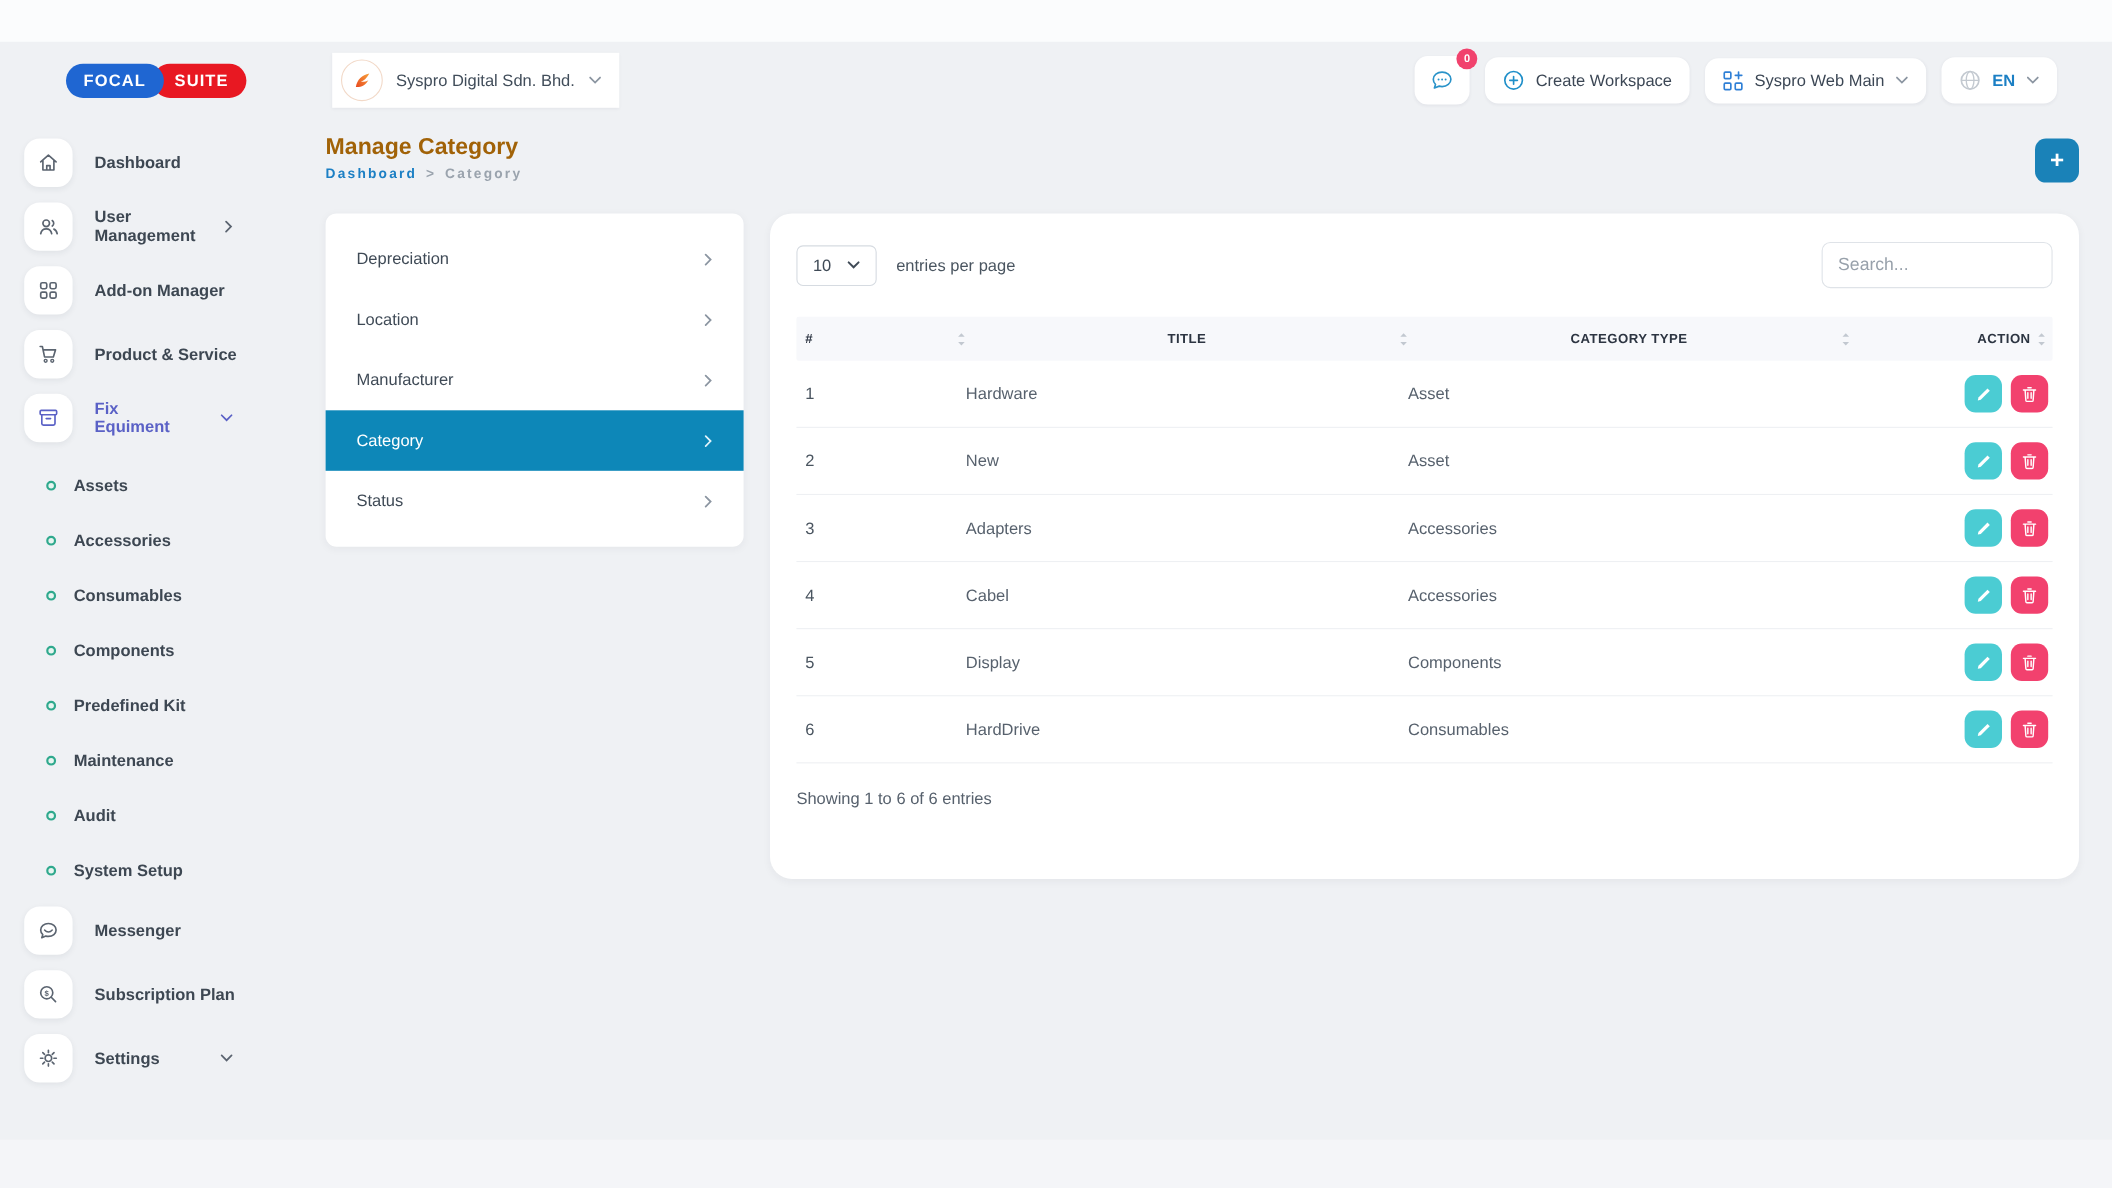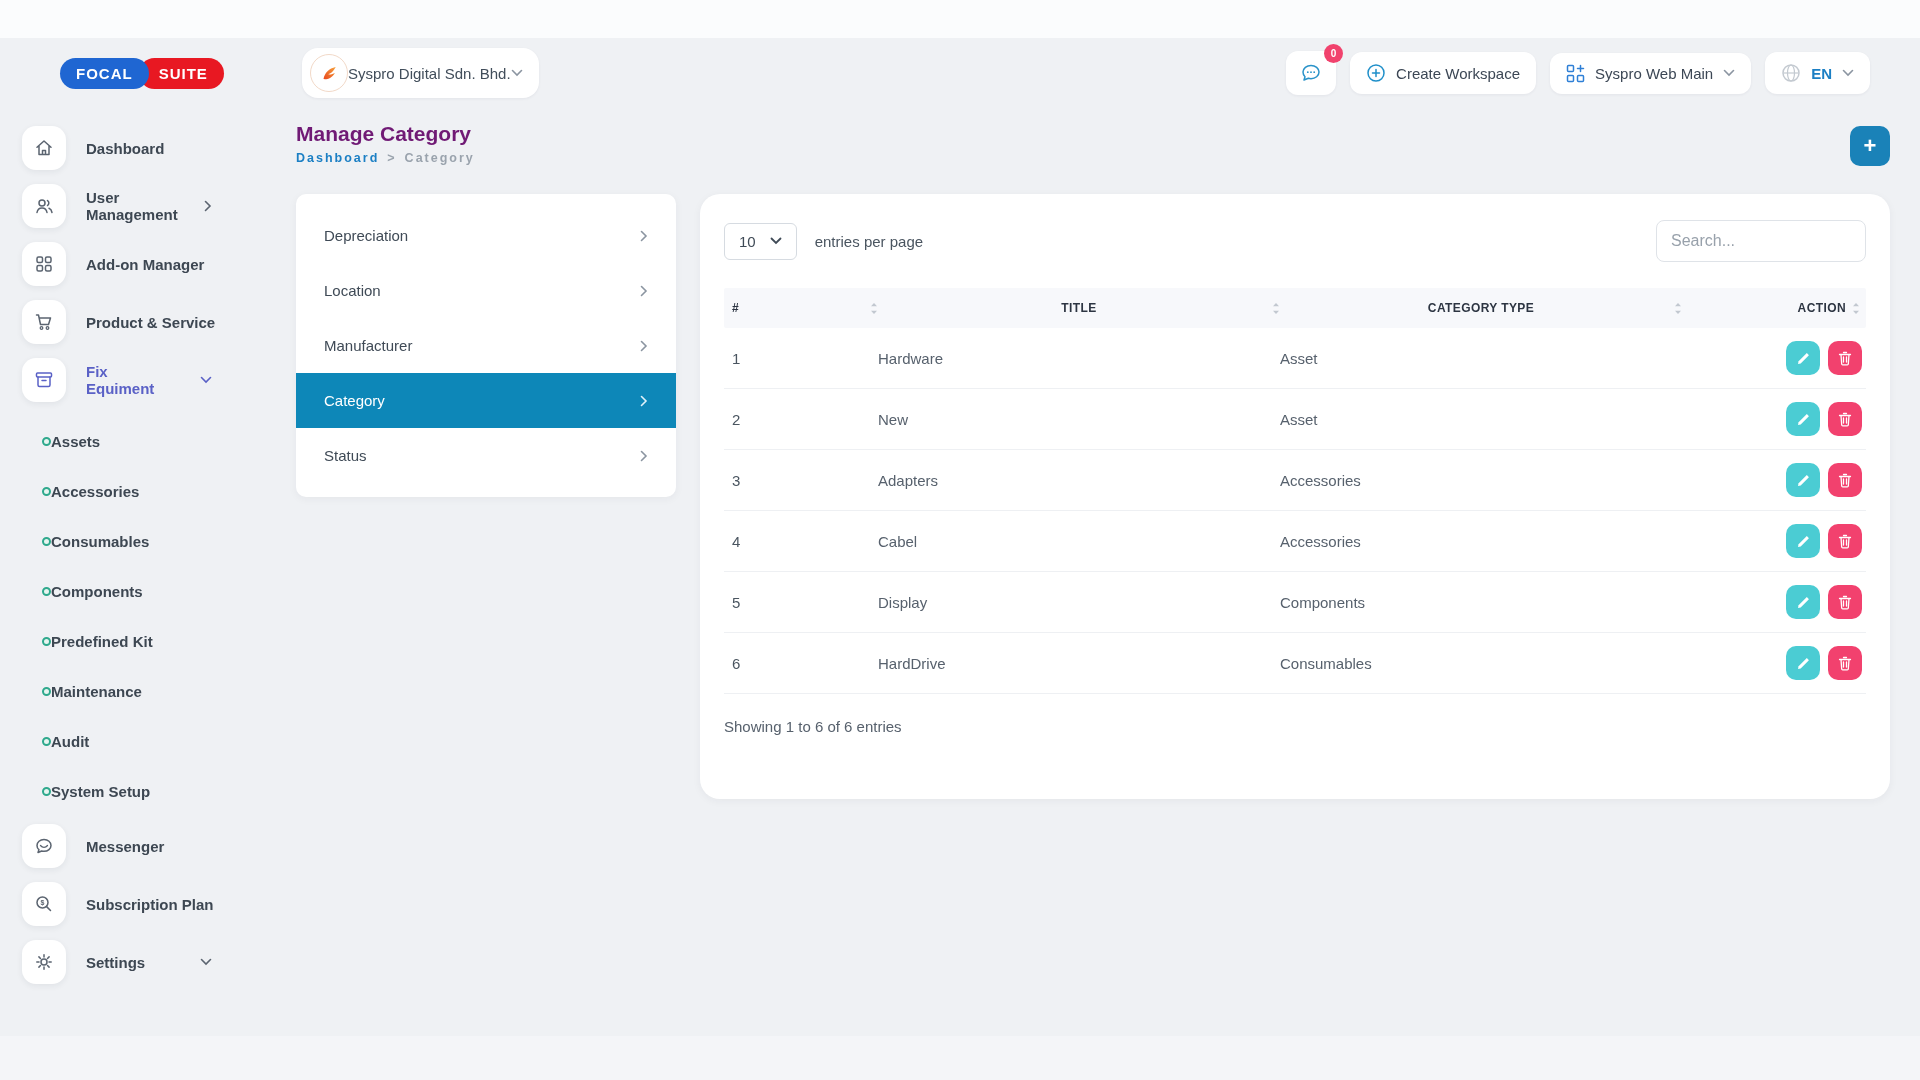--- a/index.html
+++ b/index.html
@@ -9,21 +9,21 @@
   .top-strip { height:38px; background:#fbfcfd; }
   .bottom-strip { position:fixed; left:0; bottom:0; width:1920px; height:44px; background:#f4f5f8; z-index:5; }
 
   
   .header { display:flex; align-items:center; height:70px; padding:0 50px 0 60px; }
   .logo { display:flex; width:180px; }
   .logo-pill { color:#fff; font-weight:800; font-size:15px; letter-spacing:1px; padding:7px 16px; }
   .logo-focal { background:#1f66d2; border-radius:16px; z-index:1; }
   .logo-suite { background:#e81822; border-radius:16px; margin-left:-10px; padding-left:20px; }
 
-  .company-pill { display:flex; align-items:center; background:#fff; border-radius:16px;
+  .company-pill { display:flex; align-items:center; gap:12px; background:#fff; border-radius:0;
     padding:6px 16px 6px 8px; margin-left:62px; box-shadow:0 1px 3px rgba(30,40,60,.06); cursor:pointer; }
   .company-logo { width:38px; height:38px; border-radius:50%; background:#fff; border:1px solid #f2d9c8;
     display:flex; align-items:center; justify-content:center; }
   .company-name { font-size:15px; color:#414d5a; }
 
   .header-right { margin-left:auto; display:flex; align-items:center; gap:14px; }
   .hbtn { background:#fff; border-radius:12px; display:flex; align-items:center; gap:10px;
     padding:11px 16px; box-shadow:0 1px 3px rgba(30,40,60,.06); cursor:pointer; font-size:15px; color:#3c4755; }
   .chat-btn { position:relative; padding:11px 14px; }
   .badge { position:absolute; top:-7px; right:-7px; background:#f1426d; color:#fff; font-size:10px;
@@ -32,27 +32,27 @@
 
   
   .body-row { display:flex; }
   .sidebar { width:240px; flex:0 0 240px; padding:18px 0 0 22px; }
   .nav-item { display:flex; align-items:center; gap:20px; margin-bottom:14px; cursor:pointer; height:44px; }
   .nav-tile { width:44px; height:44px; border-radius:14px; background:#fff; box-shadow:0 2px 6px rgba(30,40,60,.07);
     display:flex; align-items:center; justify-content:center; flex:0 0 44px; }
   .nav-label { font-size:15px; font-weight:600; color:#3d4752; }
   .nav-item.active .nav-label { color:#5a61c6; }
   .nav-chev { margin-left:auto; margin-right:28px; display:flex; }
-  .sub-item { display:flex; align-items:center; gap:0; padding-left:20px; height:50px; cursor:pointer; }
+  .sub-item { display:flex; align-items:center; gap:16px; padding-left:20px; height:50px; cursor:pointer; }
   .bullet { width:9px; height:9px; border-radius:50%; border:2px solid #2fa98d; background:#e7f5f0; flex:0 0 9px; }
   .sub-label { font-size:15px; font-weight:600; color:#3d4752; }
 
   .main { flex:1; padding:14px 30px 0 56px; }
   .page-head { display:flex; align-items:flex-start; }
-  .page-title { font-size:21px; font-weight:700; color:#701a75; }
+  .page-title { font-size:21px; font-weight:700; color:#a16207; }
   .breadcrumb { margin-top:5px; font-size:12.5px; font-weight:700; letter-spacing:2px; color:#9aa3ad; display:flex; gap:8px; }
   .crumb-link { color:#1b7fc4; cursor:pointer; }
   .add-btn { margin-left:auto; width:40px; height:40px; border-radius:10px; background:#1a82b8; color:#fff;
     font-size:22px; font-weight:600; display:flex; align-items:center; justify-content:center; cursor:pointer; margin-top:4px; }
 
   .content-row { display:flex; margin-top:28px; align-items:flex-start; }
 
   
   .submenu-card { width:380px; flex:0 0 380px; background:#fff; border-radius:10px;
     box-shadow:0 2px 8px rgba(30,40,60,.05); padding:14px 0; }

